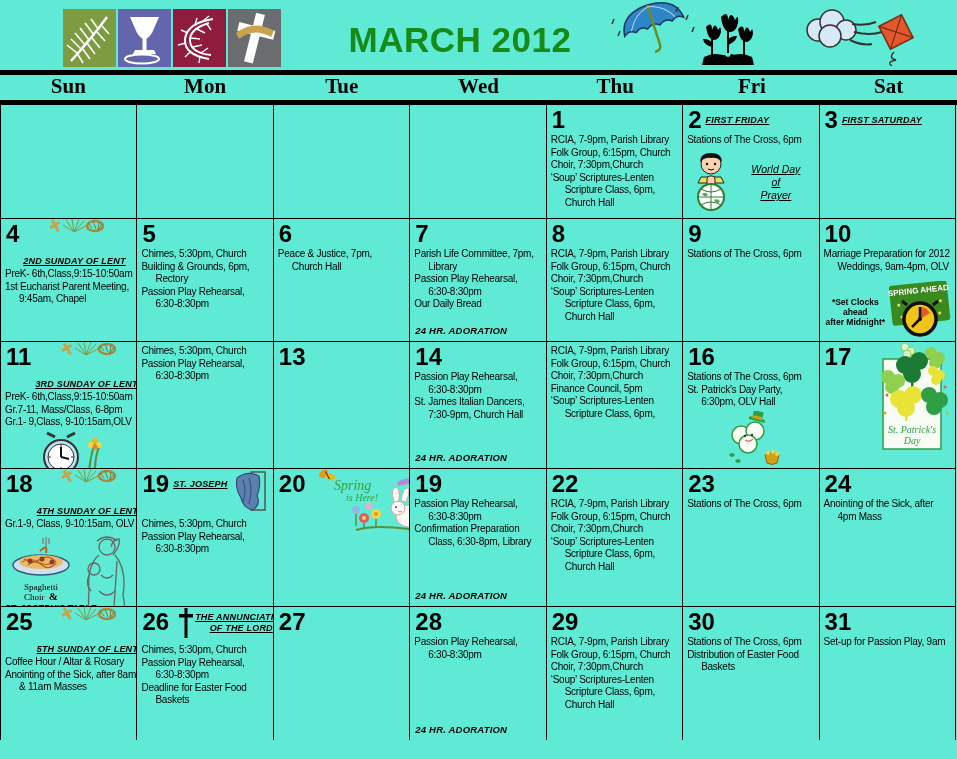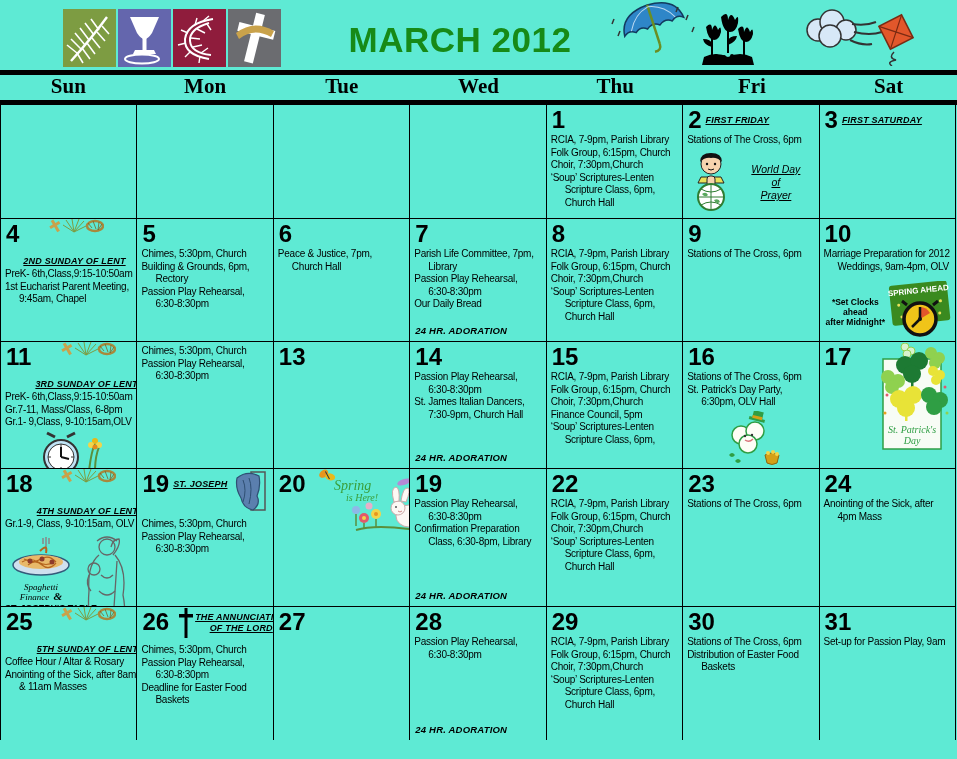--- a/index.html
+++ b/index.html
@@ -43,21 +43,21 @@
              font-style:italic;letter-spacing:.2px;}
   .wdp{display:flex;align-items:center;margin-top:3px;}
   .wdp-text{flex:1;text-align:center;font-style:italic;font-size:10.5px;line-height:13px;
             text-decoration:underline;}
   .note-row{display:flex;align-items:center;margin-top:8px;}
   .note-text{font-size:8.5px;font-weight:bold;text-align:center;line-height:10px;flex:1;}
   .art-center{text-align:center;margin-top:2px;}
   .caption{font-size:10px;text-align:center;margin-top:-2px;}
   .sjt{display:flex;margin-top:4px;}
   .sjt-left{width:72px;text-align:center;}
-  .sjt-cap{font-family:"Liberation Serif",serif;font-style:italic;font-size:9px;line-height:9px;}
+  .sjt-cap{font-family:"Liberation Serif",serif;font-size:9px;line-height:9px;}
   .sjt-title{font-size:9px;font-weight:bold;margin-top:1px;white-space:nowrap;}
   .sjt-time{font-size:9px;font-weight:bold;}
   .amp{font-size:11px;font-weight:bold;margin-left:2px;}
   .cross-glyph{width:14px;margin:0 2px 0 6px;}
 </style>
 </head>
 <body>
 
 <div id="page">
   <div class="header">
@@ -372,23 +372,20 @@
         </div>
         <div class="lines">
           <div class="line">Passion Play Rehearsal,</div>
           <div class="line ind">6:30-8:30pm</div>
           <div class="line">St. James Italian Dancers,</div>
           <div class="line ind">7:30-9pm, Church Hall</div>
         </div>
         <div class="adoration">24 HR. ADORATION</div>
       </div>
       <div class="cell">
-        <div class="cell-head">
-          <span class="daynum">15</span>
-        </div>
         <div class="lines">
           <div class="line">RCIA, 7-9pm, Parish Library</div>
           <div class="line">Folk Group, 6:15pm, Church</div>
           <div class="line">Choir, 7:30pm,Church</div>
           <div class="line">Finance Council, 5pm</div>
           <div class="line">‘Soup’ Scriptures-Lenten</div>
           <div class="line ind">Scripture Class, 6pm,</div>
         </div>
       </div>
       <div class="cell">
@@ -500,21 +497,21 @@
               </g>
     <path d="M30 16 q8 -8 6 2" stroke="#b5651d" fill="none" stroke-width="2"></path>
     <ellipse cx="31" cy="30" rx="28" ry="10" fill="#cfe0ee" stroke="#345a7a" stroke-width="1.5"></ellipse>
     <ellipse cx="31" cy="27" rx="22" ry="7" fill="#e8b96a"></ellipse>
     <g stroke="#b5651d" stroke-width="1.2" fill="none">
                 <path d="M12 27 q8 -5 16 0 q8 5 16 0 M14 24 q9 5 17 0 q8 -5 15 3 M18 30 q7 -6 14 0 q7 6 14 -2"></path>
               </g>
     <circle cx="20" cy="26" r="2.5" fill="#8e3b2a"></circle>
               <circle cx="32" cy="24" r="2.5" fill="#8e3b2a"></circle>
               <circle cx="42" cy="27" r="2.5" fill="#8e3b2a"></circle>
-            </svg><div class="sjt-cap"><span>Spaghetti</span><br><span>Finance</span> <span class="amp">&amp;</span></div><div class="sjt-title">ST. JOSEPH'S TABLE</div><div class="sjt-time">11:30am - 4pm</div></div>
+            </svg><div class="sjt-cap"><span>Spaghetti</span><br><span>Choir</span> <span class="amp">&amp;</span></div><div class="sjt-title">ST. JOSEPH'S TABLE</div><div class="sjt-time">11:30am - 4pm</div></div>
           <div><svg width="54" height="92" viewBox="0 0 54 92">
     <g stroke="#666" fill="none" stroke-width="1.3">
     <circle cx="30" cy="12" r="8"></circle>
                 <path d="M20 6 q10 -8 20 0"></path>
     <path d="M22 20 Q10 30 12 56 Q10 80 16 90 M38 20 Q50 34 46 60 Q50 80 44 90 M16 90 Q30 86 44 90"></path>
     <circle cx="17" cy="34" r="6"></circle>
                 <path d="M12 40 q-4 10 2 16"></path>
     <path d="M40 26 L36 88 M36 20 q8 -10 6 -16 q-6 0 -8 8"></path>
     <path d="M24 40 q6 6 12 0 M22 56 q8 8 16 0"></path>
               </g>

